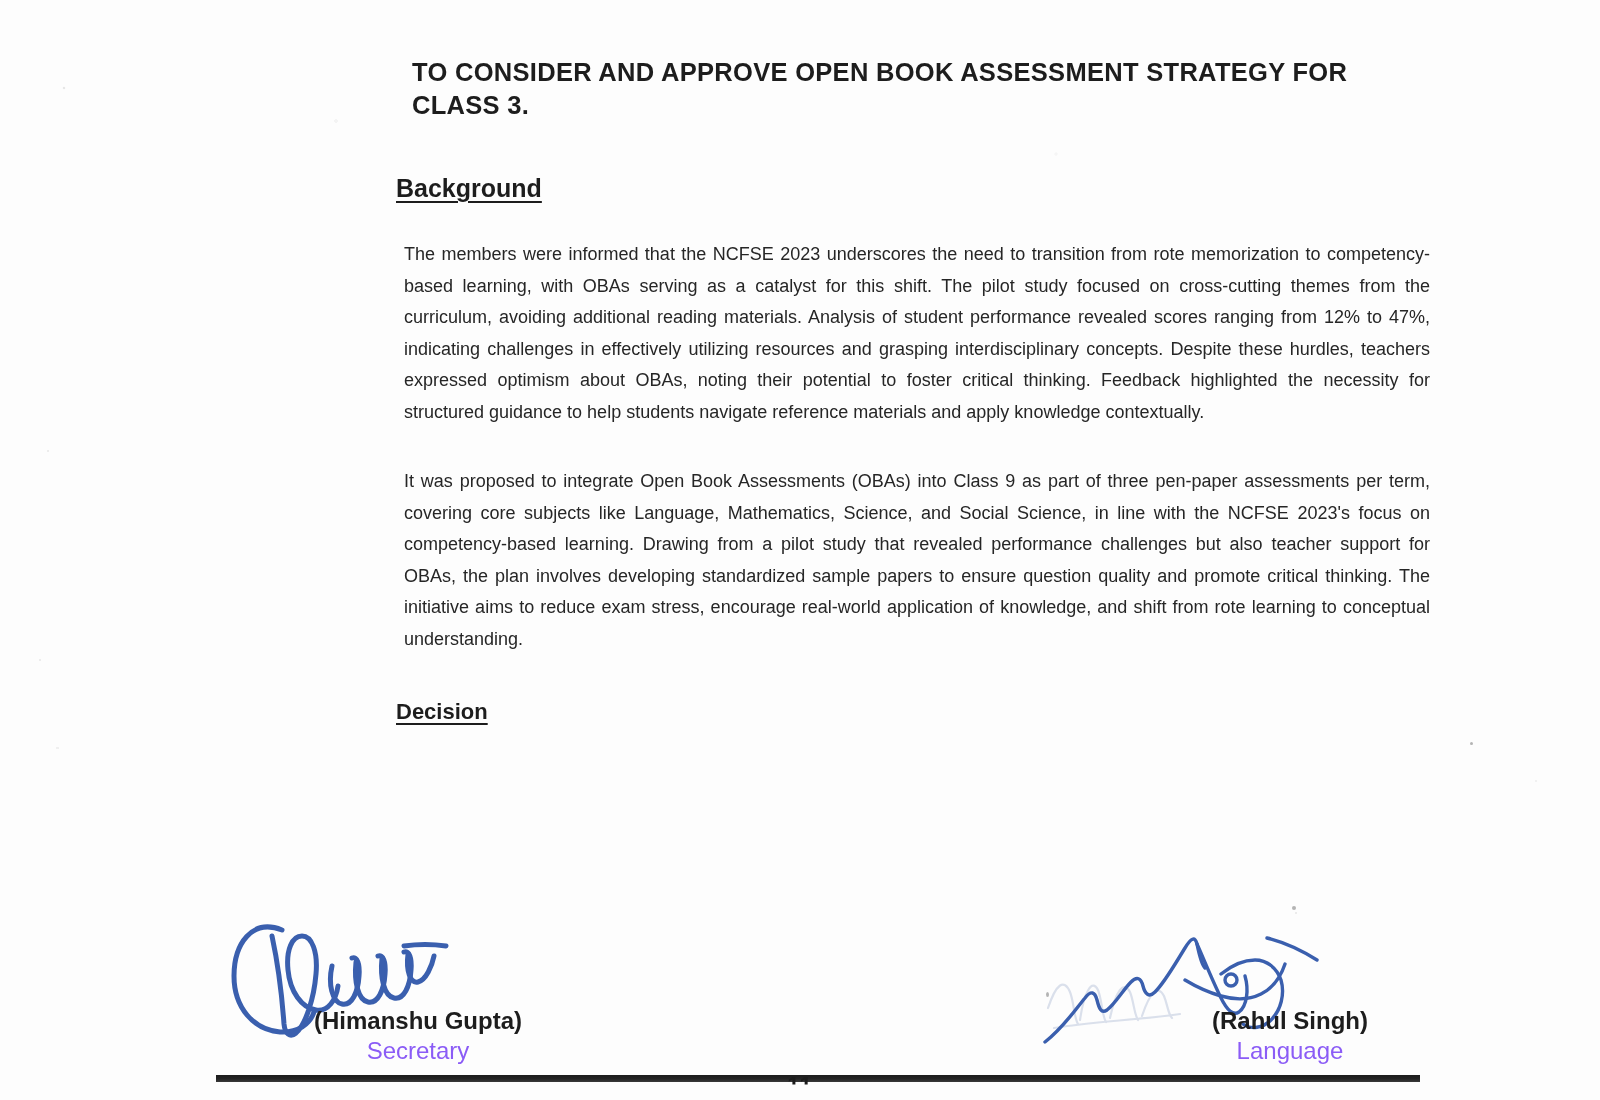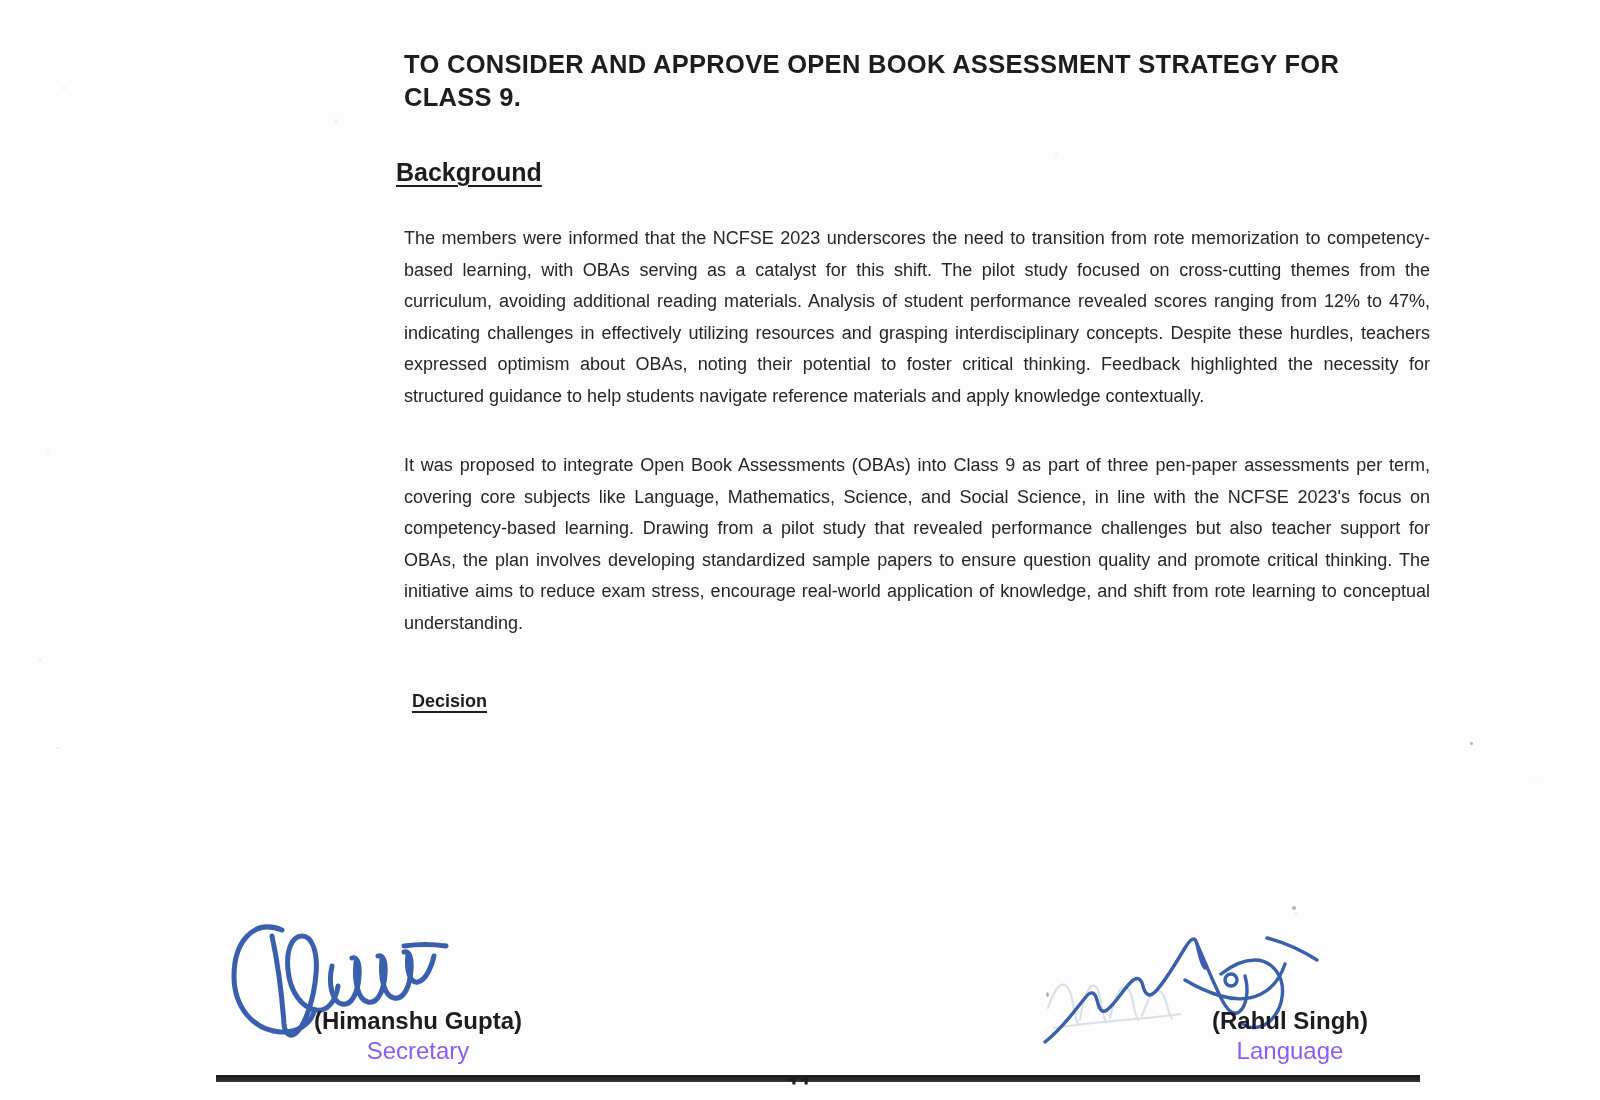--- a/index.html
+++ b/index.html
@@ -36,21 +36,21 @@
   }
 
   .content {
     position: absolute;
     left: 396px;
     top: 0;
     width: 1042px;
   }
 
   .doc-title {
-    margin: 8px;
+    margin: 16px;
     padding-top: 40px;
     font-size: 25.5px;
     font-weight: bold;
     line-height: 1.30;
     letter-spacing: .30px;
     color: #1d1d1d;
     text-align: left;
   }
 
   .section-heading {
@@ -74,23 +74,23 @@
     font-size: 18px;
     line-height: 31.5px;
     text-align: justify;
     text-justify: inter-word;
     color: #262626;
   }
   .para.tight { padding-top: 30px; }
 
   
   .decision-head {
-    margin: 16px;
+    margin: 0;
     padding-top: 36px;
-    font-size: 18px;
+    font-size: 22px;
     font-weight: bold;
     line-height: 1.2;
     color: #1d1d1d;
   }
   .decision-head span.u {
     text-decoration: underline;
     text-underline-offset: 4px;
     text-decoration-thickness: 2.2px;
   }
   .decision-text {
@@ -169,21 +169,21 @@
 <body>
 
 <div class="page">
 
   <div class="grain"></div>
 
   <div class="content">
 
     <h1 class="doc-title">
       <span>TO CONSIDER AND APPROVE OPEN BOOK ASSESSMENT STRATEGY FOR</span><br>
-      <span>CLASS 9.</span>
+      <span>CLASS 3.</span>
     </h1>
 
     <h2 class="section-heading">
       <span class="u">Background</span>
     </h2>
 
     <p class="para">The members were informed that the NCFSE 2023 underscores the need to transition from rote memorization to competency-based learning, with OBAs serving as a catalyst for this shift. The pilot study focused on cross-cutting themes from the curriculum, avoiding additional reading materials. Analysis of student performance revealed scores ranging from 12% to 47%, indicating challenges in effectively utilizing resources and grasping interdisciplinary concepts. Despite these hurdles, teachers expressed optimism about OBAs, noting their potential to foster critical thinking. Feedback highlighted the necessity for structured guidance to help students navigate reference materials and apply knowledge contextually.</p>
 
     <p class="para tight">It was proposed to integrate Open Book Assessments (OBAs) into Class 9 as part of three pen-paper assessments per term, covering core subjects like Language, Mathematics, Science, and Social Science, in line with the NCFSE 2023's focus on competency-based learning. Drawing from a pilot study that revealed performance challenges but also teacher support for OBAs, the plan involves developing standardized sample papers to ensure question quality and promote critical thinking. The initiative aims to reduce exam stress, encourage real-world application of knowledge, and shift from rote learning to conceptual understanding.</p>
 

